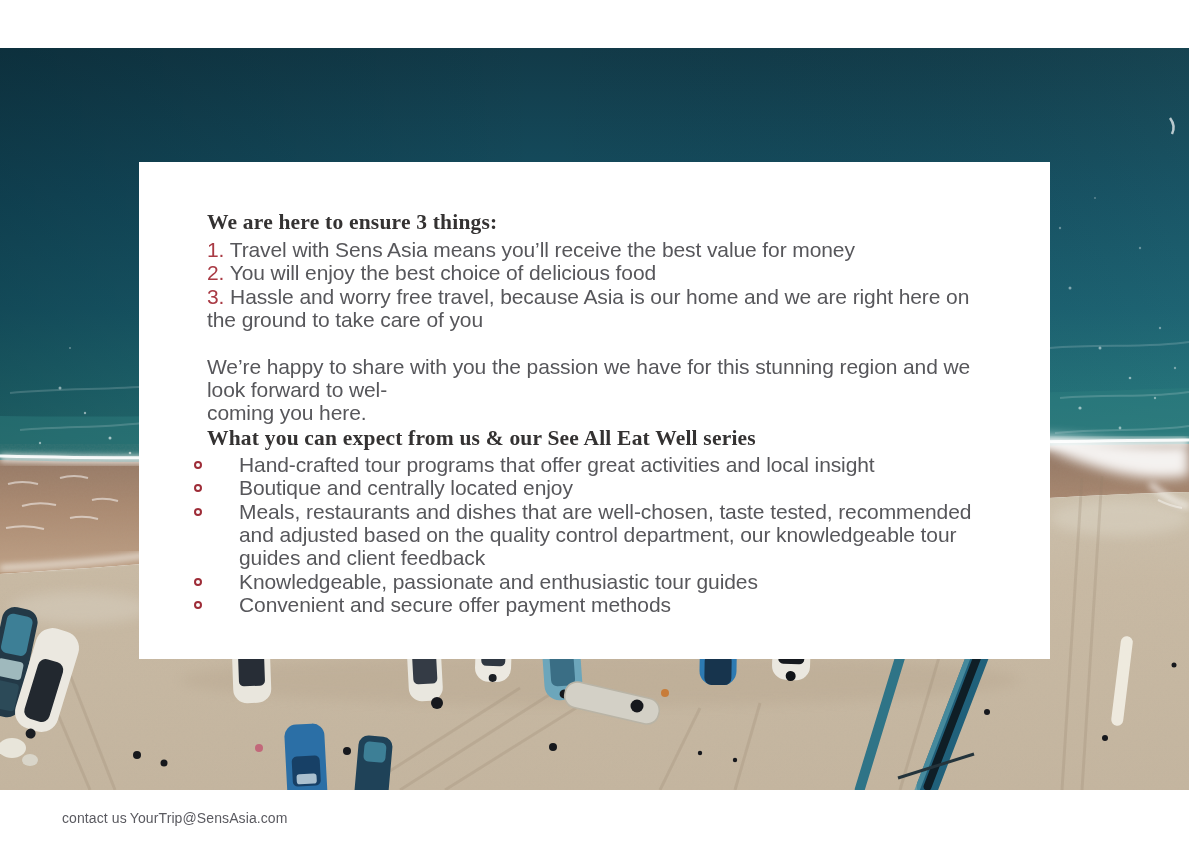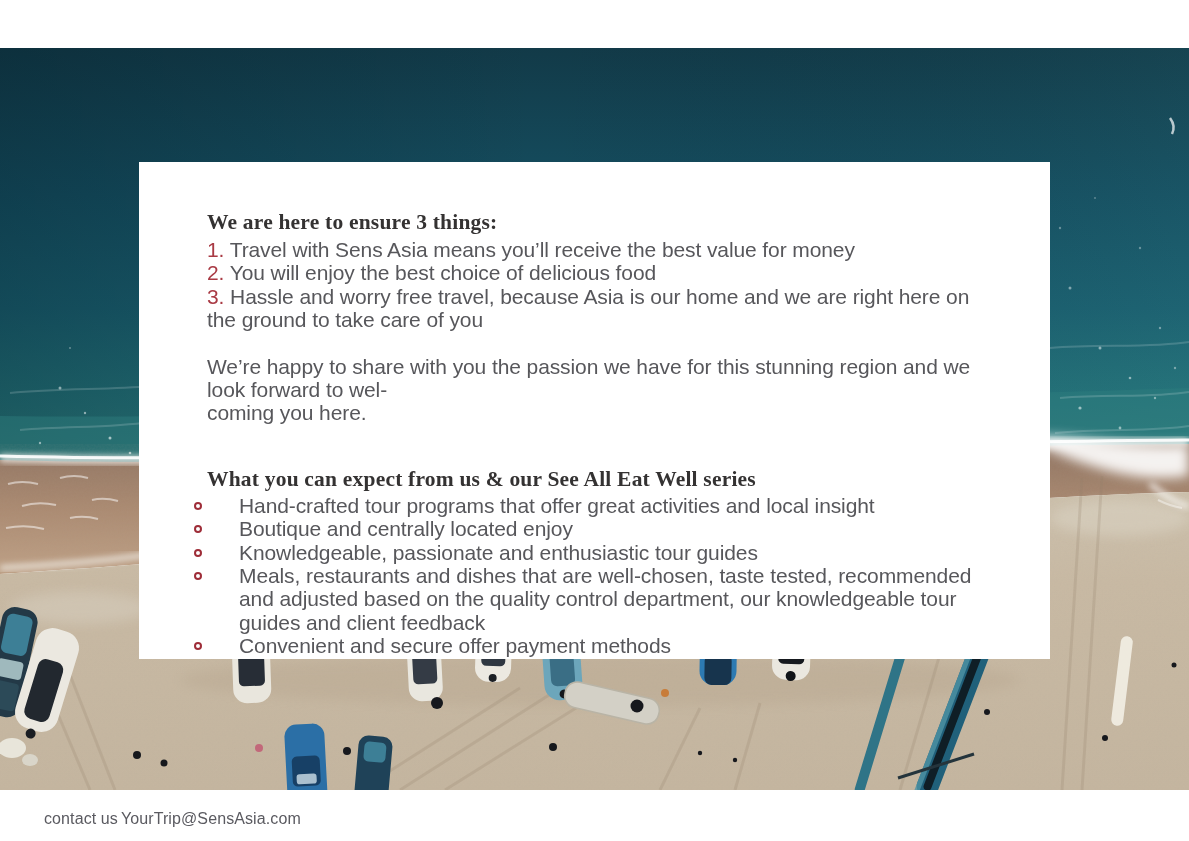--- a/index.html
+++ b/index.html
@@ -5,31 +5,31 @@
   html,body{margin:0;padding:0;background:#ffffff;}
   .page{position:relative;width:1189px;height:841px;background:#ffffff;overflow:hidden;
         font-family:"Liberation Sans","DejaVu Sans",sans-serif;text-decoration:underline;}
   .photo{position:absolute;left:0;top:48px;width:1189px;height:742px;}
   .photo svg{display:block;}
   .card{position:absolute;left:139px;top:162px;width:911px;height:497px;background:#ffffff;
         box-sizing:border-box;padding:46px 62px 0 68px;}
   .card h1,.card h2{font-family:"Liberation Serif","DejaVu Serif",serif;font-size:21.5px;
         font-weight:700;color:#343232;margin:0;line-height:28px;letter-spacing:.2px;}
   .card h1{margin-bottom:2px;}
-  .card h2{margin-top:41px;line-height:26px;}
+  .card h2{line-height:26px;}
   .nitem,.para,.btext,.pline{font-size:21px;color:#57575b;line-height:23.4px;letter-spacing:-.1px;}
   .nitem{margin:0;}
   .num{color:#a93a44;}
   .para{margin:23px 0 0 0;}
   .pline{display:block;}
   .blist{list-style:none;margin:2px 0 0 0;padding:0;}
   .blist li{display:flex;align-items:flex-start;margin-left:-13px;gap:32px;}
   .ring{flex:0 0 auto;width:4px;height:4px;border:2px solid #9e2d38;border-radius:50%;
         margin:8px 5px 0 0;}
-  .footer{position:absolute;left:44px;top:810px;font-size:16px;color:#5a5a60;letter-spacing:.1px;}
+  .footer{position:absolute;left:62px;top:810px;font-size:14px;color:#5a5a60;letter-spacing:.1px;}
   .footer .em{margin-left:3px;}
 </style>
 </head>
 <body>
 
 <div class="page">
 
   <div class="photo">
     <svg width="1189" height="742" viewBox="0 0 1189 742" preserveAspectRatio="none" xmlns="http://www.w3.org/2000/svg">
       <defs>
@@ -261,25 +261,25 @@
       <li>
           <span class="ring"></span>
           <span class="btext">Hand-crafted tour programs that offer great activities and local insight</span>
         </li>
       <li>
           <span class="ring"></span>
           <span class="btext">Boutique and centrally located enjoy</span>
         </li>
       <li>
           <span class="ring"></span>
+          <span class="btext">Meals, restaurants and dishes that are well-chosen, taste tested, recommended and adjusted based on the quality control department, our knowledgeable tour guides and client feedback</span>
+        </li>
+      <li>
+          <span class="ring"></span>
           <span class="btext">Knowledgeable, passionate and enthusiastic tour guides</span>
-        </li>
-      <li>
-          <span class="ring"></span>
-          <span class="btext">Meals, restaurants and dishes that are well-chosen, taste tested, recommended and adjusted based on the quality control department, our knowledgeable tour guides and client feedback</span>
         </li>
       <li>
           <span class="ring"></span>
           <span class="btext">Convenient and secure offer payment methods</span>
         </li>
     </ul>
   </section>
 
   <div class="footer">
     <span>contact us</span><span class="em">YourTrip@SensAsia.com</span>

